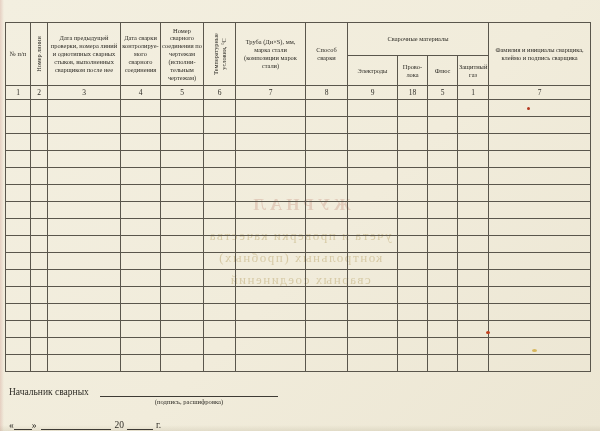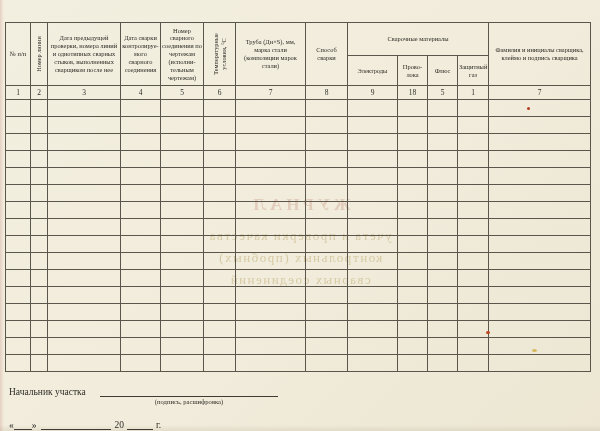--- a/index.html
+++ b/index.html
@@ -365,21 +365,21 @@
         <td></td>
         <td></td>
         <td></td>
         <td></td>
         <td></td>
         <td></td>
       </tr>
     </tbody>
 </table>
 
-<span class="footer-chief">Начальник участка</span>
+<span class="footer-chief">Начальник сварных</span>
 <div class="sig-line"></div>
 <div class="sig-caption">(подпись, расшифровка)</div>
 
 <div class="date-row">
   <span>«</span>
   <span class="blank b1"></span>
   <span>»</span>
   <span class="blank b2"></span>
   <span class="yr">20</span>
   <span class="blank b3"></span>

